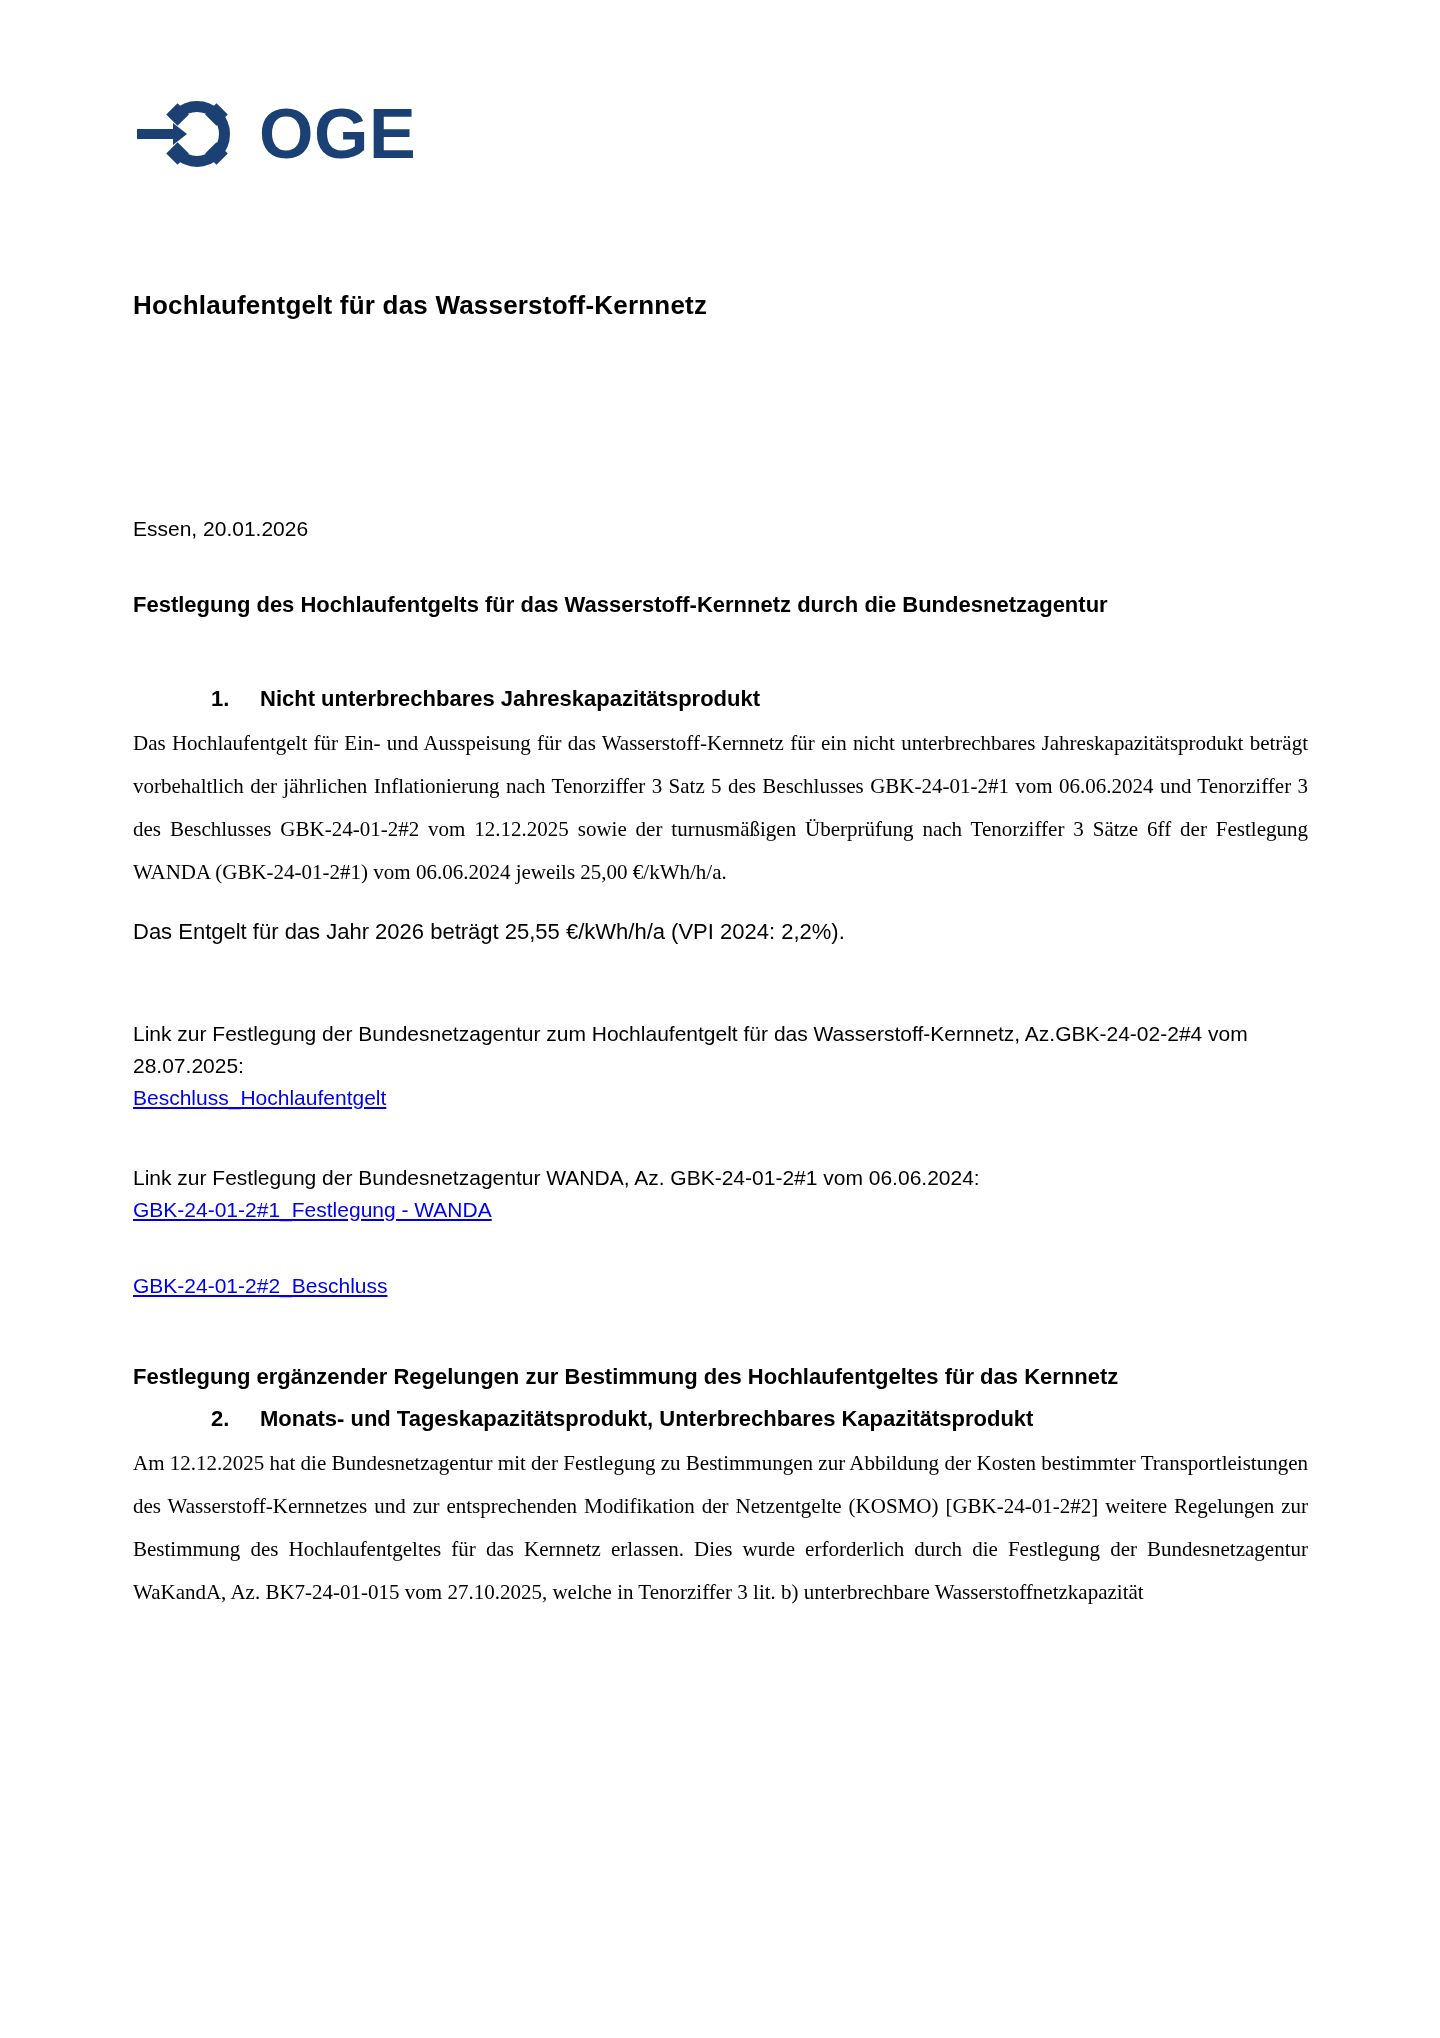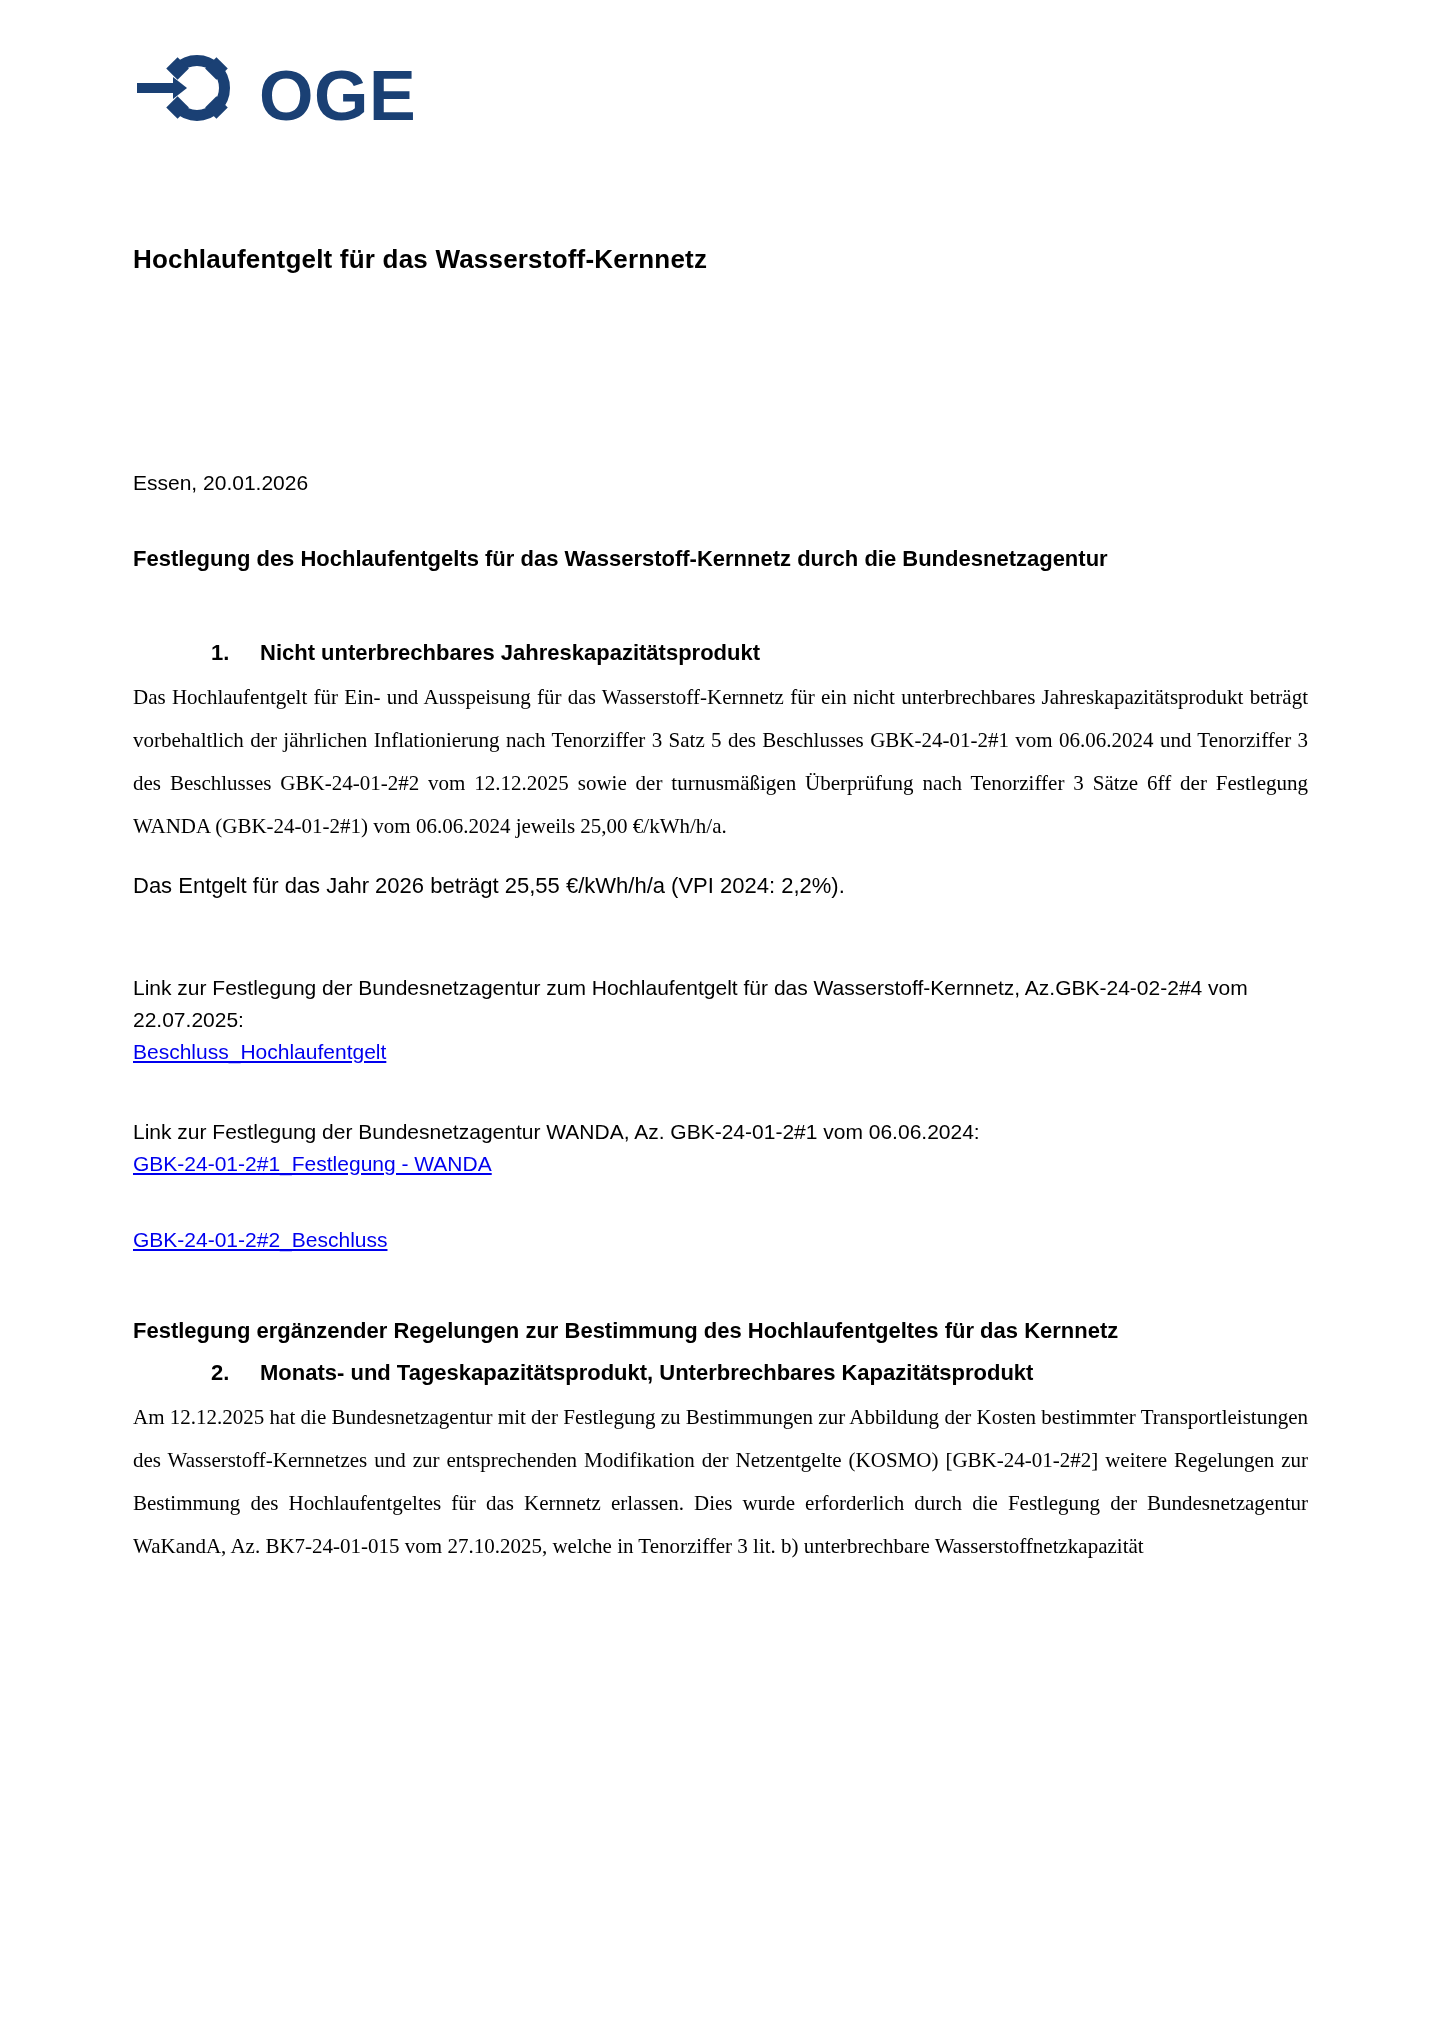--- a/index.html
+++ b/index.html
@@ -7,21 +7,21 @@
     width: 1440px;
     height: 2038px;
     background: #ffffff;
     color: #000000;
     font-family: "Liberation Sans", sans-serif;
     overflow: hidden;
   }
   .page { padding-left: 133px; padding-right: 132px; }
 
   
-  .logo-row { display: flex; align-items: flex-end; gap: 22px; padding-top: 45px; margin-left: 4px; }
+  .logo-row { display: flex; align-items: center; gap: 22px; padding-top: 91px; margin-left: 4px; }
   .logo-icon { width: 100px; height: 86px; display: block; flex: none; }
   .logo-text { font-size: 70px; font-weight: bold; color: #1a4074; line-height: 1; letter-spacing: 0.5px; }
 
   
   h1.title { margin: 108px 0 0 0; font-size: 26px; line-height: 41px; font-weight: bold; letter-spacing: 0.2px; }
   .dateline { margin: 190px 0 0 0; font-size: 21px; line-height: 26px; }
 
   
   h2.doc-heading { margin: 44px 0 0 0; font-size: 22px; line-height: 38px; font-weight: bold; }
   h2.doc-heading.second { margin-top: 56px; }
@@ -74,21 +74,21 @@
   <div class="section-heading">
     <span class="section-number">1.</span>
     <span>Nicht unterbrechbares Jahreskapazitätsprodukt</span>
   </div>
 
   <p class="body-just">Das Hochlaufentgelt für Ein- und Ausspeisung für das Wasserstoff-Kernnetz für ein nicht unterbrechbares Jahreskapazitätsprodukt beträgt vorbehaltlich der jährlichen Inflationierung nach Tenorziffer 3 Satz 5 des Beschlusses GBK-24-01-2#1 vom 06.06.2024 und Tenorziffer 3 des Beschlusses GBK-24-01-2#2 vom 12.12.2025 sowie der turnusmäßigen Überprüfung nach Tenorziffer 3 Sätze 6ff der Festlegung WANDA (GBK-24-01-2#1) vom 06.06.2024 jeweils 25,00 €/kWh/h/a.</p>
 
   <p class="highlight">Das Entgelt für das Jahr 2026 beträgt 25,55 €/kWh/h/a (VPI 2024: 2,2%).</p>
 
   <div class="linkblock mt70">
-    <p>Link zur Festlegung der Bundesnetzagentur zum Hochlaufentgelt für das Wasserstoff-Kernnetz, Az.GBK-24-02-2#4 vom 22.07.2025:</p>
+    <p>Link zur Festlegung der Bundesnetzagentur zum Hochlaufentgelt für das Wasserstoff-Kernnetz, Az.GBK-24-02-2#4 vom 28.07.2025:</p>
     <a href="#">Beschluss_Hochlaufentgelt</a>
   </div>
 
   <div class="linkblock mt48">
     <p>Link zur Festlegung der Bundesnetzagentur WANDA, Az. GBK-24-01-2#1 vom 06.06.2024:</p>
     <a href="#">GBK-24-01-2#1_Festlegung - WANDA</a>
   </div>
 
   <div class="linkblock mt44">
     <a href="#">GBK-24-01-2#2_Beschluss</a>

